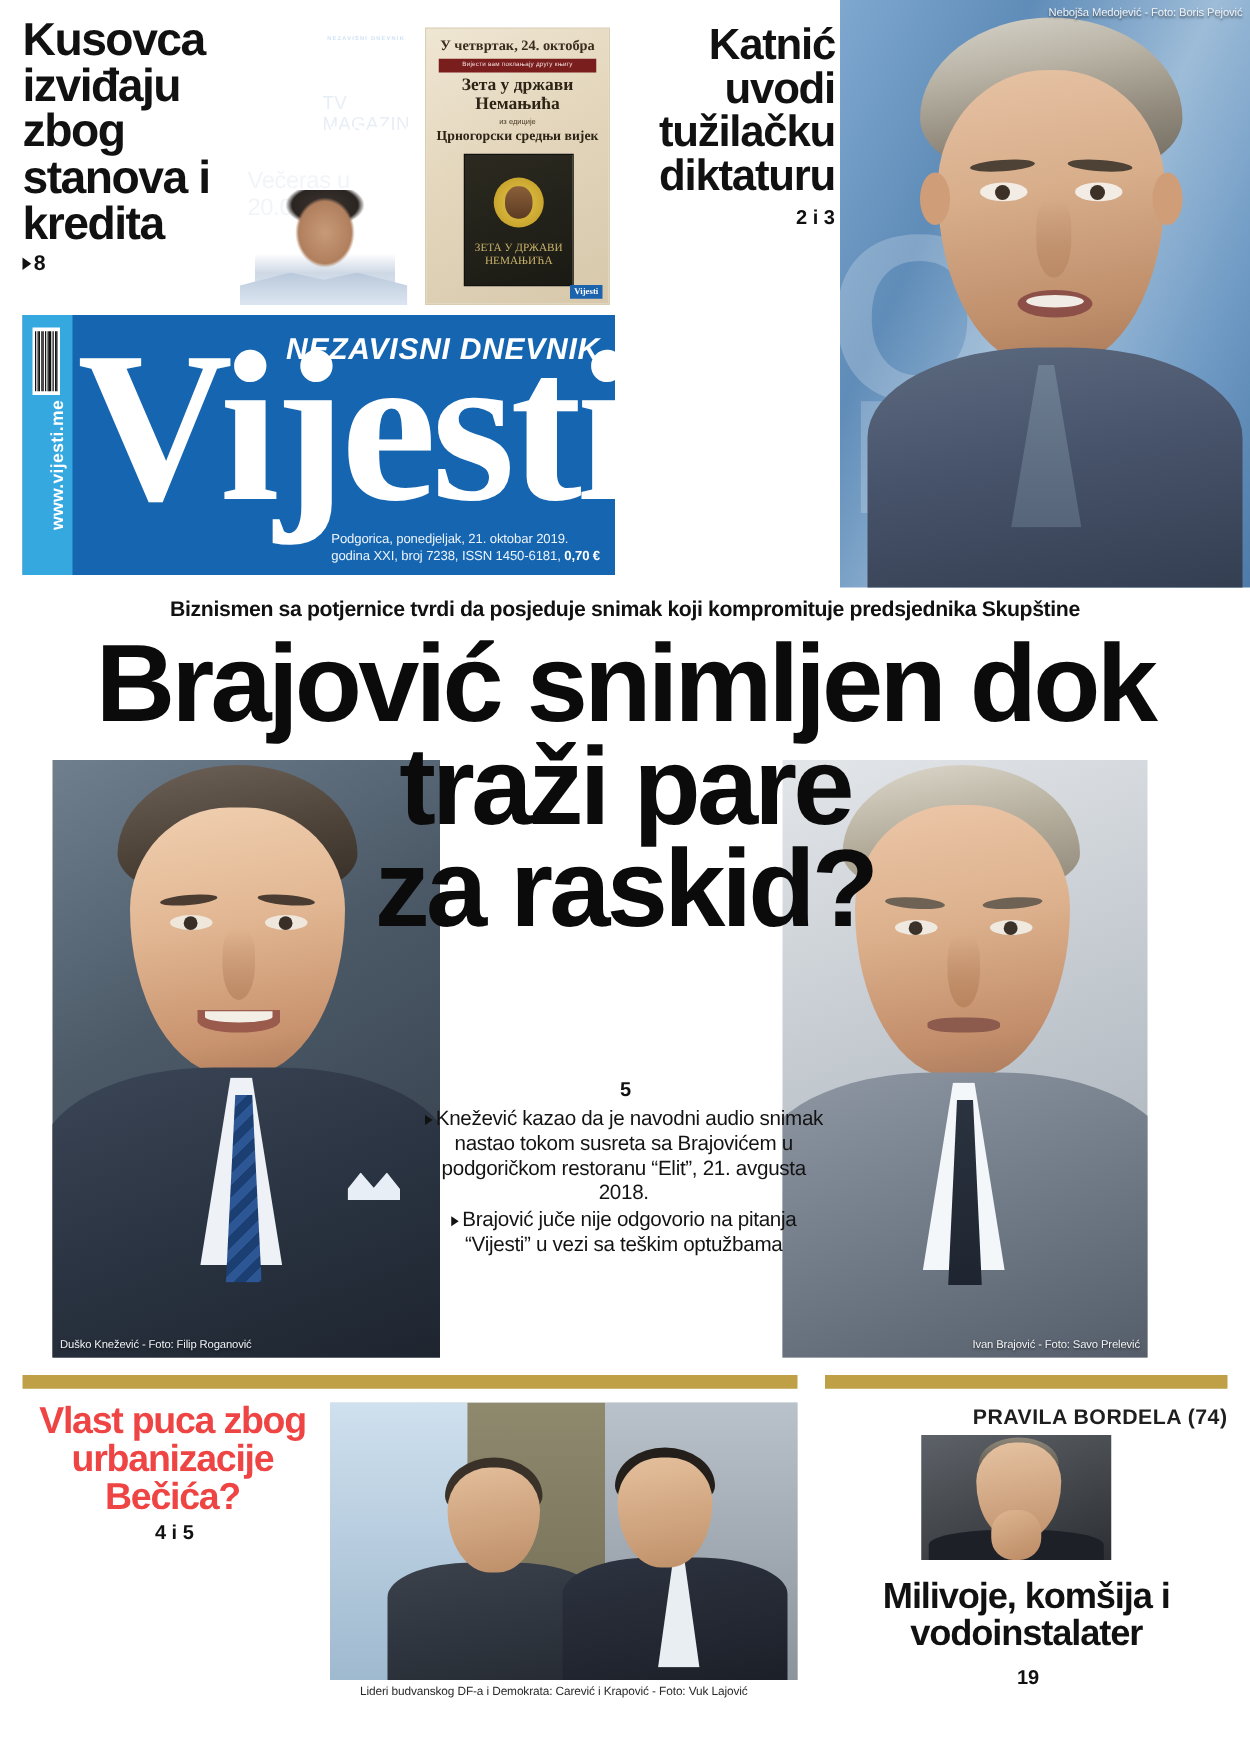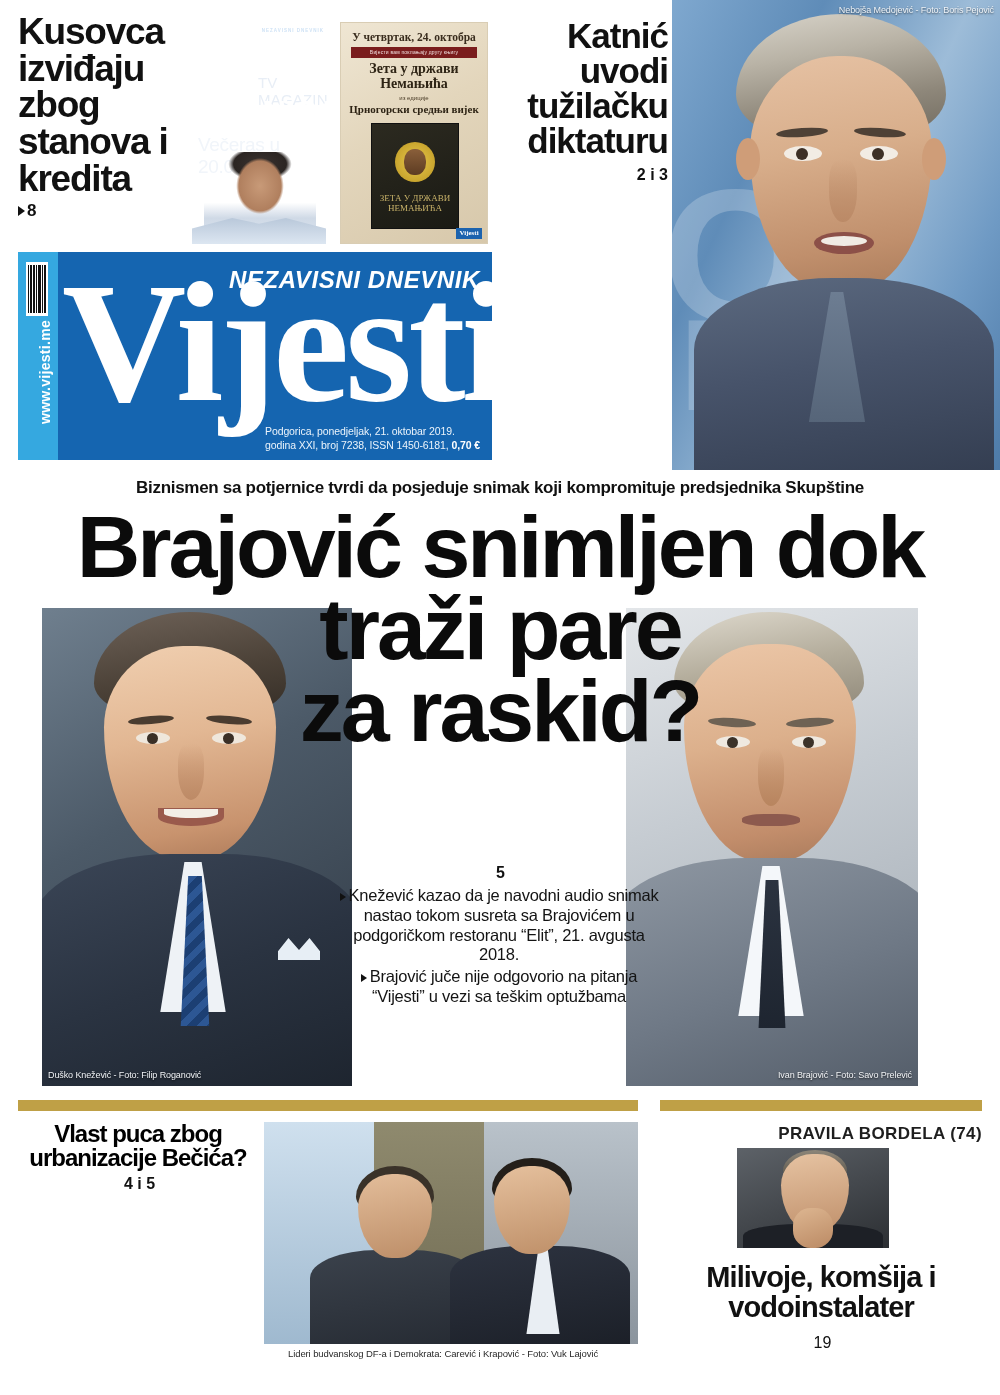--- a/index.html
+++ b/index.html
@@ -375,21 +375,21 @@
   .rule {
     position:absolute; height:11px; background:#bfa046;
   }
   .rule-left  { left:18px;  top:1100px; width:620px; }
   .rule-right { left:660px; top:1100px; width:322px; }
 
   .bl-text {
     position:absolute; left:18px; top:1122px; width:240px; text-align:center;
   }
   .bl-title {
-    font-weight:700; font-size:24px; line-height:1.02; color:#000000;
+    font-weight:700; font-size:30px; line-height:1.02; color:#ef4444;
     letter-spacing:-1px;
   }
   .bl-lead {
     margin-top:6px; font-size:16.5px; line-height:1.18; color:#1a1a1a;
     letter-spacing:-0.25px;
   }
   .bl-pg {
     margin-top:4px; font-weight:700; font-size:16px; color:#111;
     display:flex; justify-content:center; align-items:center; gap:3px;
   }
@@ -445,21 +445,21 @@
   .brp-hand { position:absolute; left:56px; top:60px; width:40px; height:40px;
     border-radius:44%; background:linear-gradient(160deg,#ddb691,#bb8a64); }
   .brp-suit { position:absolute; left:6px; top:76px; width:140px; height:30px;
     border-radius:40% 40% 0 0/40% 40% 0 0; background:#1d2026; }
   .br-title {
     position:absolute; left:660px; top:1262px; width:322px; text-align:center;
     font-weight:700; font-size:29px; line-height:1.05; color:#111; letter-spacing:-0.9px;
   }
   .br-pg {
     position:absolute; left:660px; top:1334px; width:322px;
-    font-weight:400; font-size:16px; color:#111;
+    font-weight:700; font-size:16px; color:#111;
     display:flex; justify-content:center; align-items:flex-end; gap:3px;
   }
 </style>
 </head>
 <body>
 
 <div class="page">
 
   <div class="top-strip">
 

